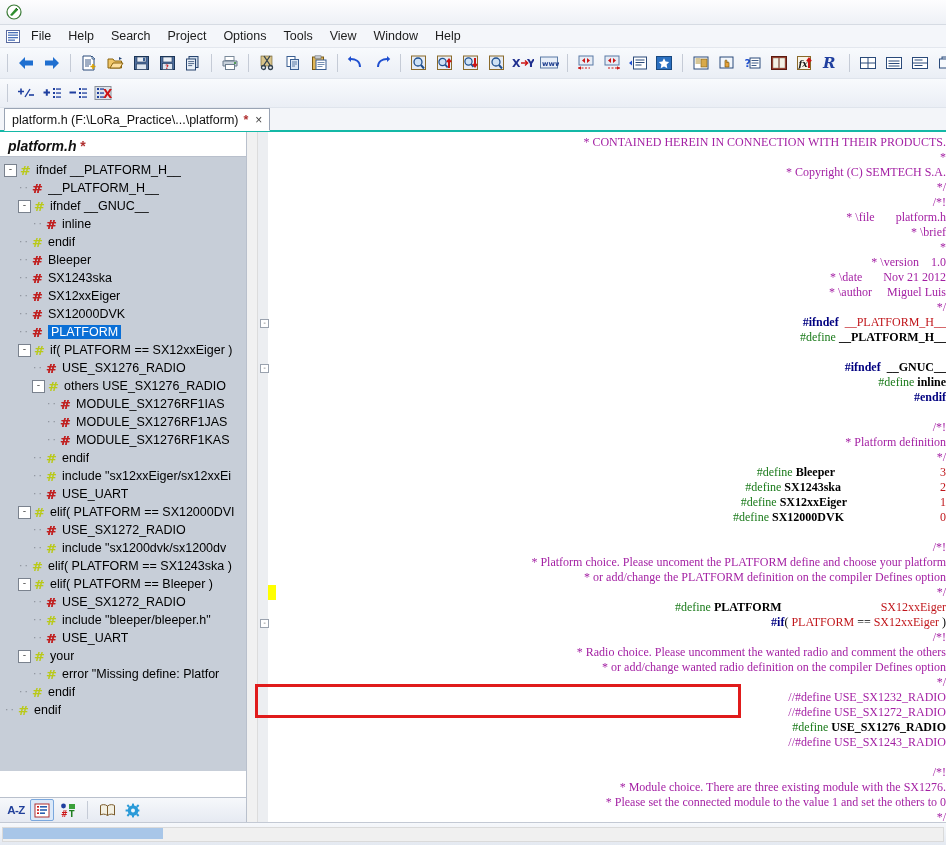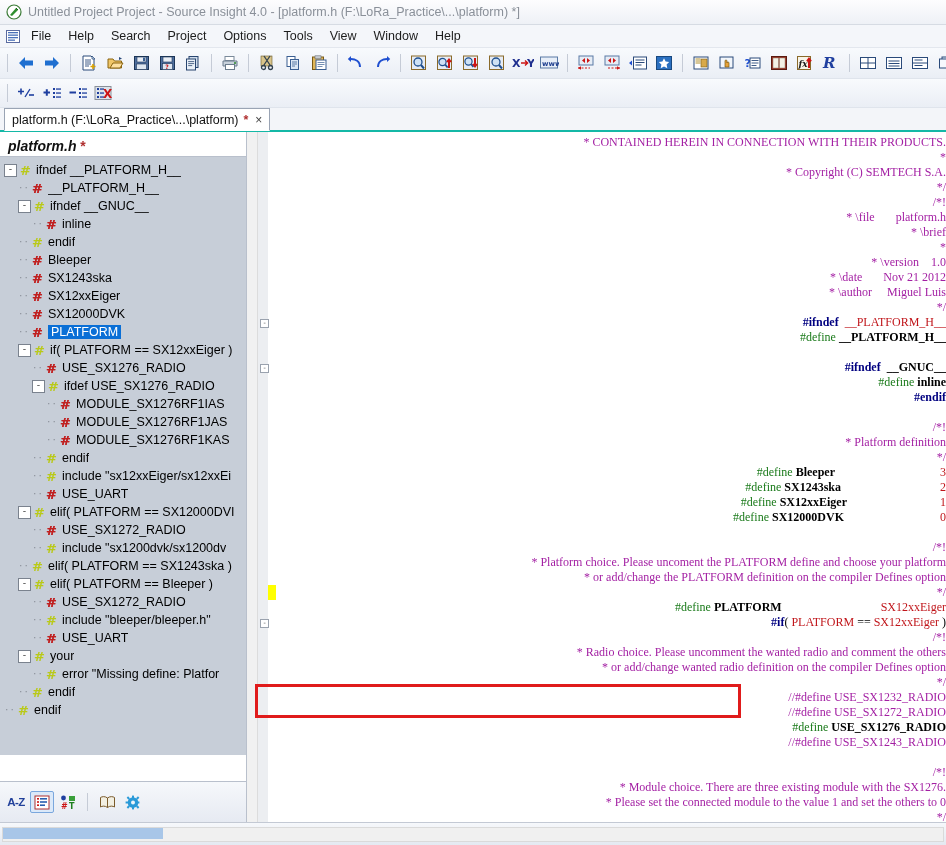--- a/index.html
+++ b/index.html
@@ -92,21 +92,21 @@
   }
   .hash-red{color:#c02020;text-shadow:0 0 0 #c02020;}
   .hash-yel{color:#b9c918;}
   .tlabel{overflow:hidden;}
   .dots{
     width:10px;flex:0 0 auto;color:#8a8f99;font-size:9px;letter-spacing:0px;
     font-family:"DejaVu Sans Mono",monospace;
   }
   .panel-bottom{
     height:24px;background:linear-gradient(#f6f8fb,#e6eaf2);
-    display:flex;align-items:center;padding:8px 4px;gap:2px;border-top:1px solid #b9c0cc;margin-top:26px;
+    display:flex;align-items:center;padding:0 4px;gap:2px;border-top:1px solid #b9c0cc;margin-top:26px;
   }
   .pbtn{width:22px;height:20px;display:flex;align-items:center;justify-content:center;
     border:1px solid transparent;border-radius:2px;}
   .pbtn.active{border-color:#7aa7dd;background:#dbe9f9;}
   .az{font-size:11.5px;color:#21409a;letter-spacing:-0.5px;font-weight:600;}
   
   .editorwrap{flex:1 1 auto;display:flex;flex-direction:column;min-width:0;}
   .editor{
     flex:1 1 auto;display:flex;background:#ffffff;position:relative;overflow:hidden;
   }
@@ -159,21 +159,20 @@
 <body>
 
 <div class="titlebar">
   <span class="app-icon">
     <svg width="16" height="16" viewBox="0 0 16 16">
       <circle cx="8" cy="8" r="7" fill="#ffffff" stroke="#3a7a35" stroke-width="1.2"></circle>
       <path d="M4 11 L10 4 L12 6 L6 12 Z" fill="#2f8f2f"></path>
       <path d="M10 4 L12 6" stroke="#1d5c1d" stroke-width="1"></path>
     </svg>
   </span>
-  <span class="title-text">Untitled Project Project - Source Insight 4.0 - [platform.h (F:\LoRa_Practice\...\platform) *]</span>
 </div>
 
 <div class="menubar">
   <span class="menu-sysicon">
     <svg width="14" height="13" viewBox="0 0 14 13">
       <rect x="0.5" y="0.5" width="13" height="12" fill="#fff" stroke="#5b6ba0"></rect>
       <rect x="2" y="2" width="10" height="1.3" fill="#4a70b8"></rect>
       <rect x="2" y="4.5" width="10" height="1.3" fill="#4a70b8"></rect>
       <rect x="2" y="7" width="10" height="1.3" fill="#4a70b8"></rect>
       <rect x="2" y="9.5" width="7" height="1.3" fill="#4a70b8"></rect>
@@ -571,21 +570,21 @@
               <span class="tindent" style="width: 32px;"></span>
               <span class="dots">··</span>
               <span style="width: 3px;"></span>
               <span class="hashicon hash-red">#</span>
               <span class="tlabel">USE_SX1276_RADIO</span>
             </div>
             <div class="trow">
               <span class="tindent" style="width: 32px;"></span>
               <span class="twist">-</span>
               <span class="hashicon hash-yel">#</span>
-              <span class="tlabel">ifdef USE_SX1276_RADIO</span>
+              <span class="tlabel">others USE_SX1276_RADIO</span>
             </div>
             <div class="trow">
               <span class="tindent" style="width: 46px;"></span>
               <span class="dots">··</span>
               <span style="width: 3px;"></span>
               <span class="hashicon hash-red">#</span>
               <span class="tlabel">MODULE_SX1276RF1IAS</span>
             </div>
             <div class="trow">
               <span class="tindent" style="width: 46px;"></span>

